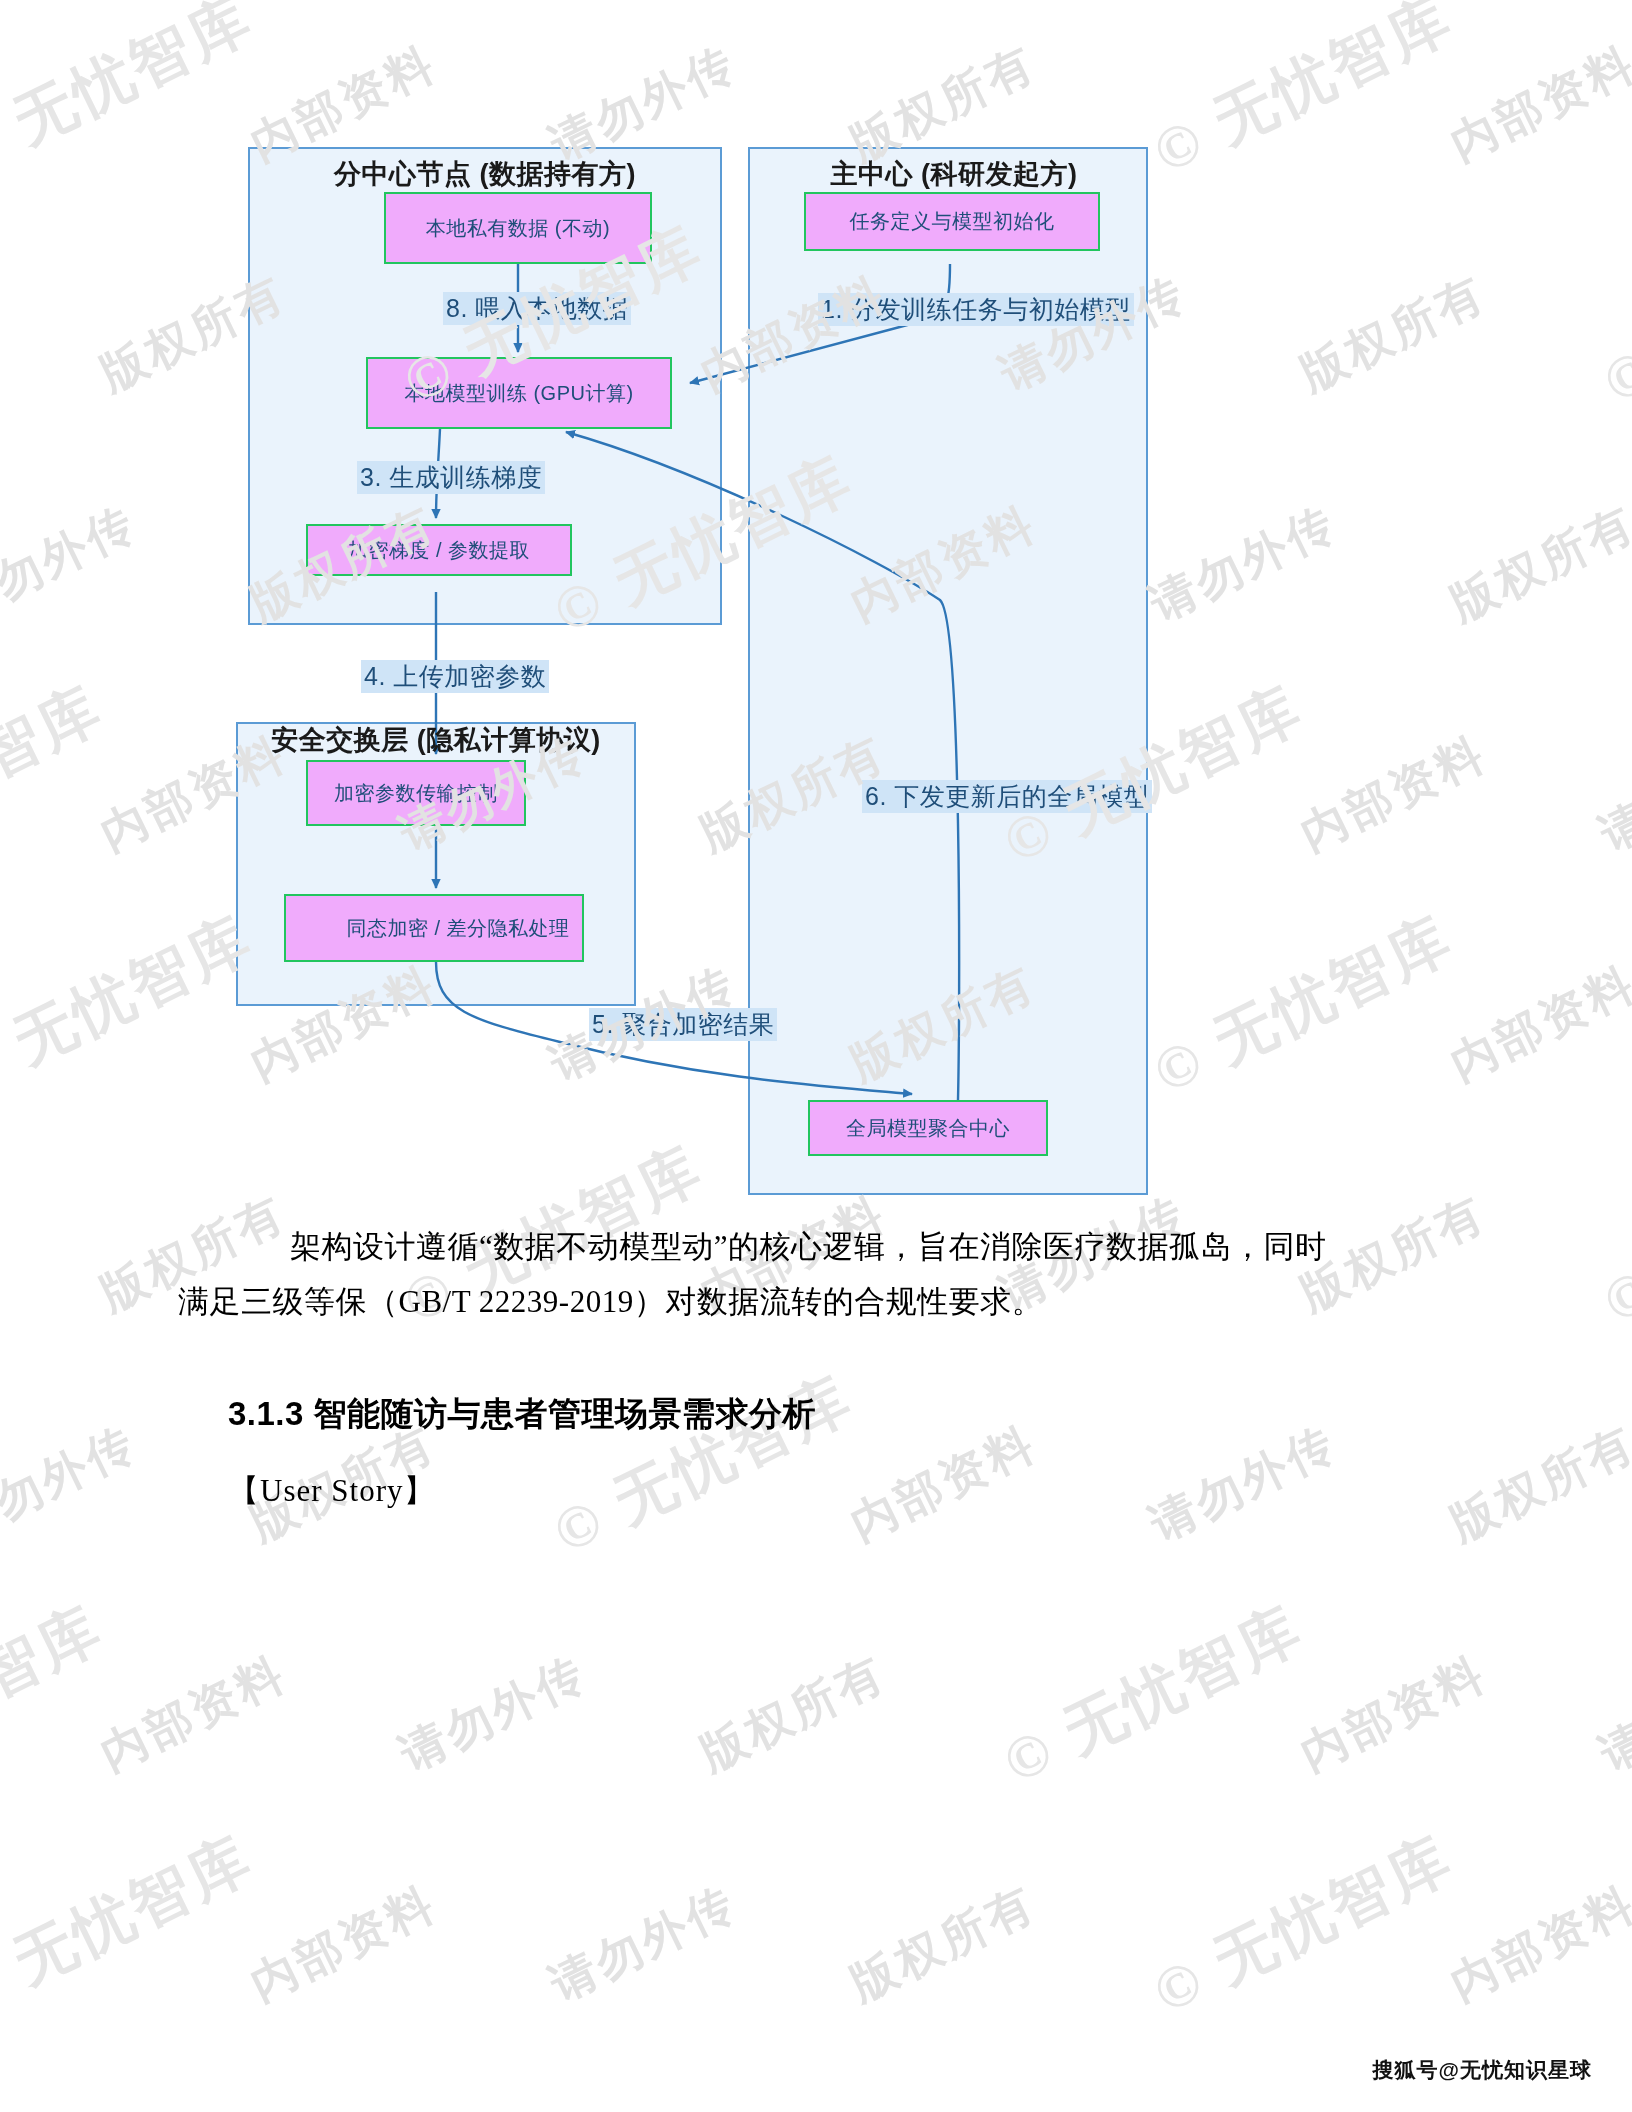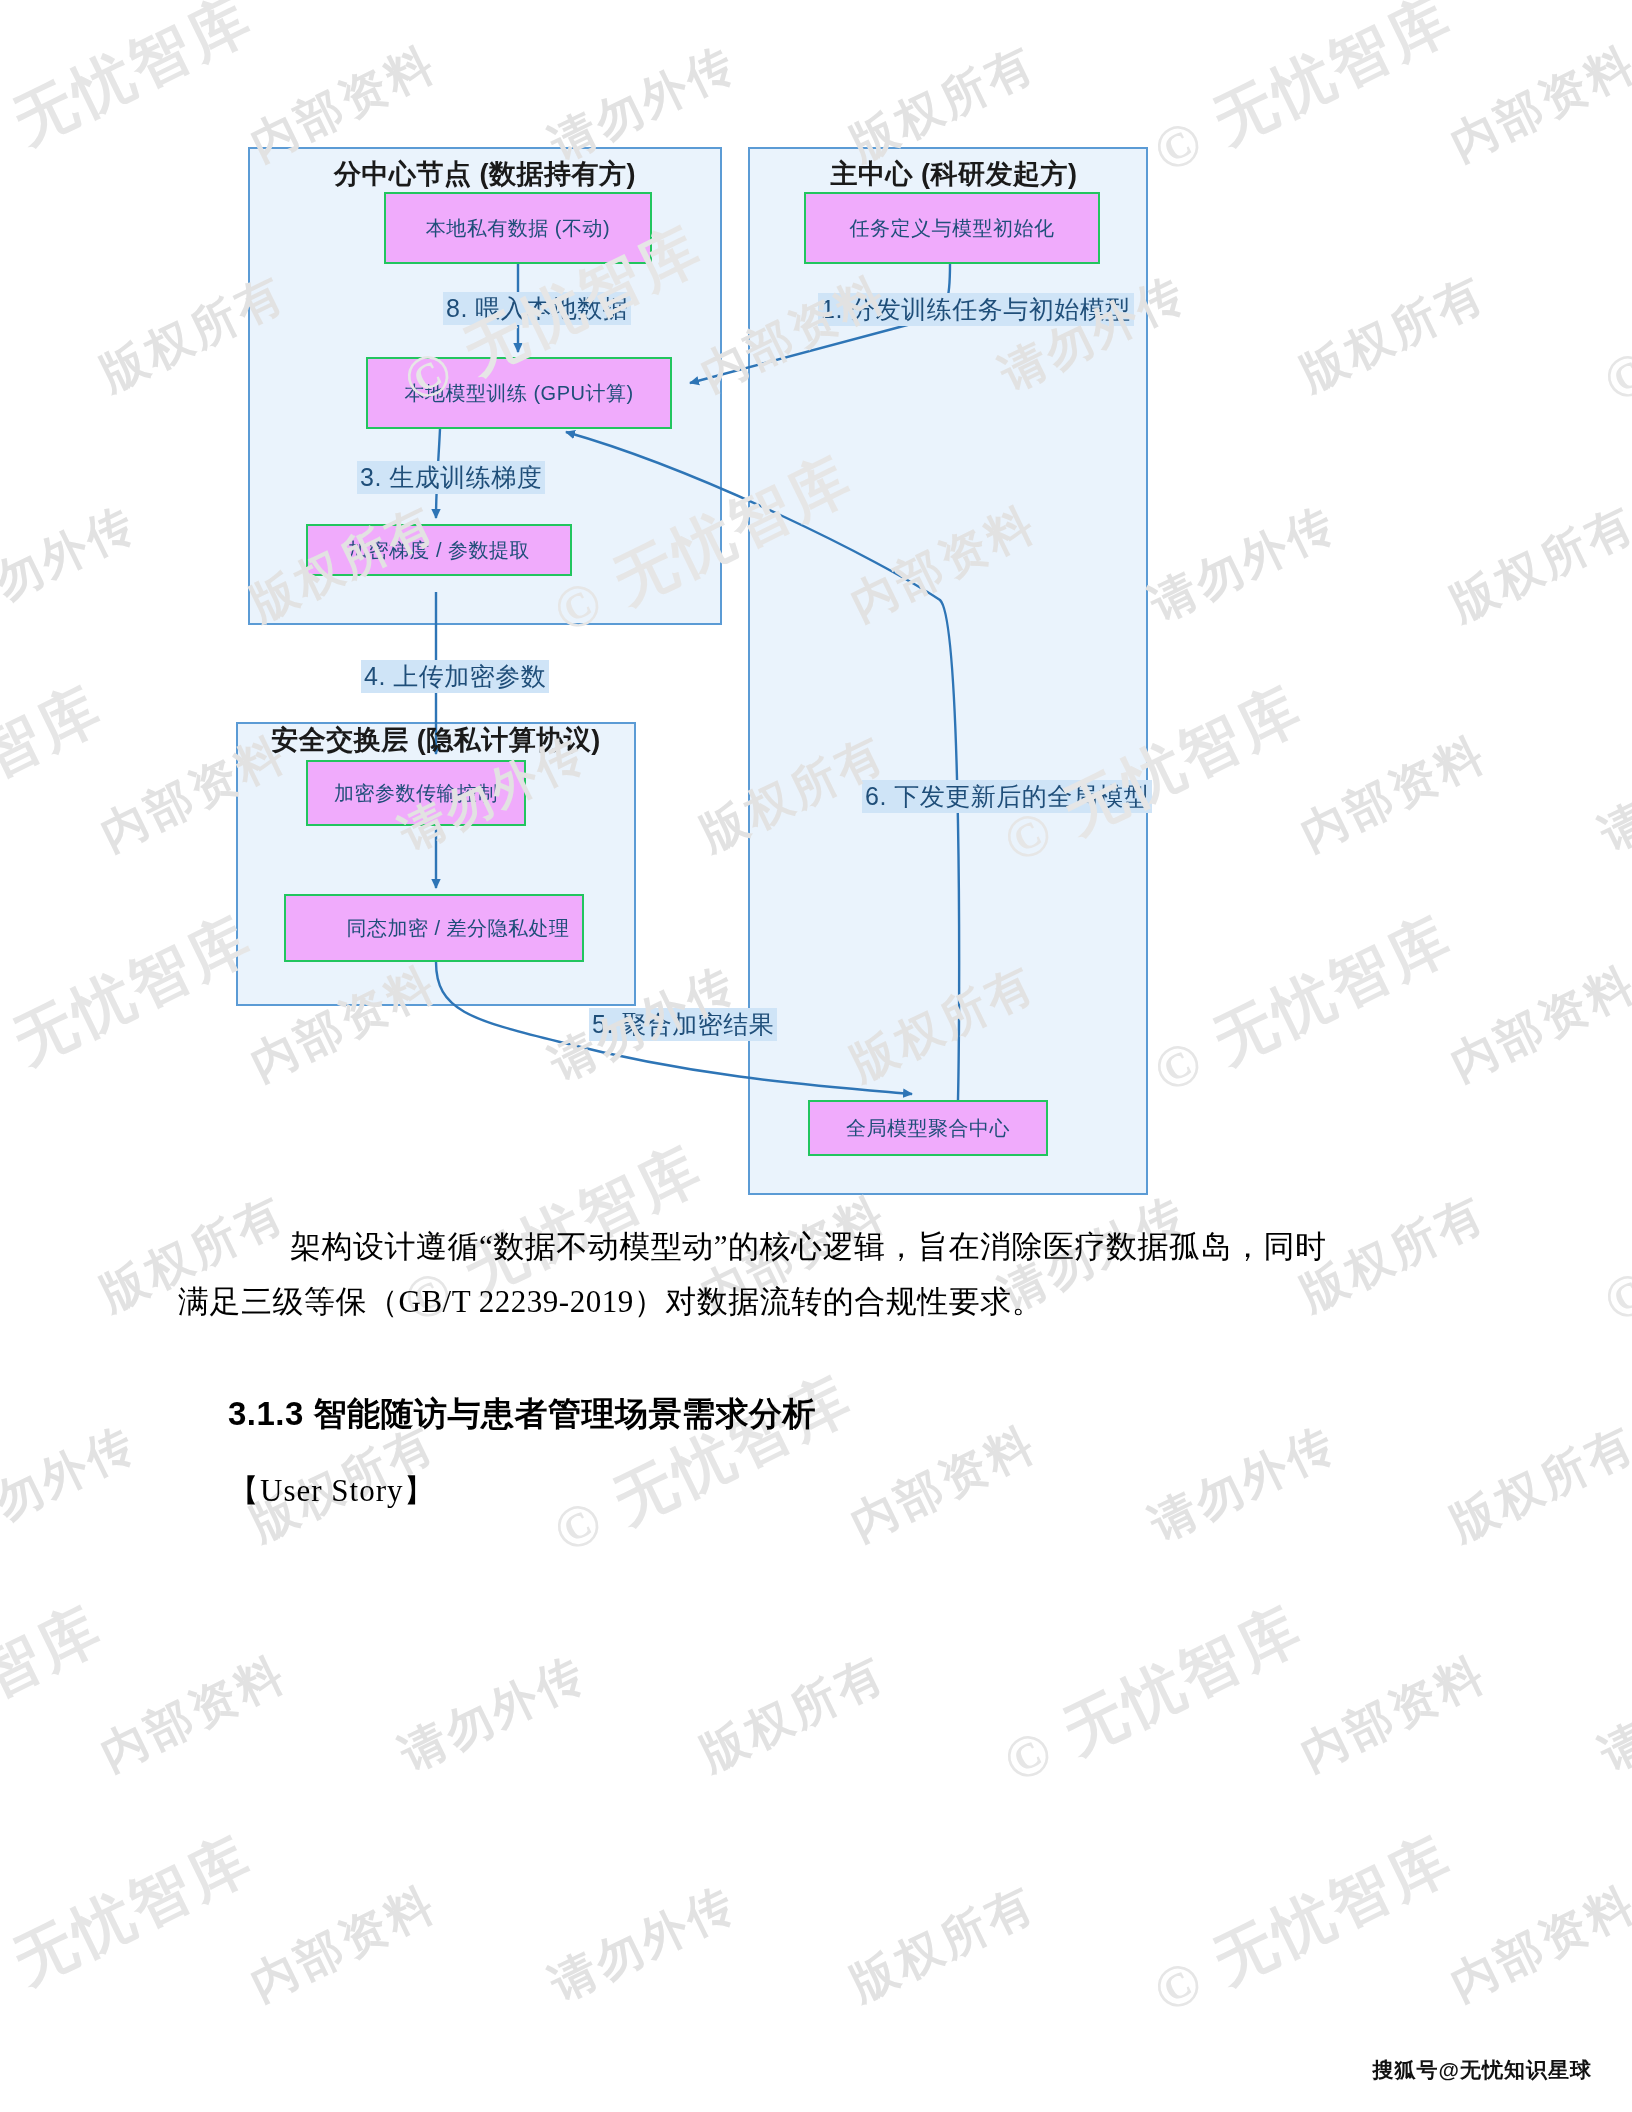--- a/index.html
+++ b/index.html
@@ -126,21 +126,21 @@
     <div class="panel-title" style="left:248px;top:156px;width:474px;">分中心节点 (数据持有方)</div>
     <div class="panel-title" style="left:748px;top:156px;width:412px;">主中心 (科研发起方)</div>
     <div class="panel-title" style="left:236px;top:722px;width:400px;">安全交换层 (隐私计算协议)</div>
 
     <div class="node" style="left:384px;top:192px;width:268px;height:72px;">本地私有数据 (不动)</div>
 
     <div class="node" style="left:366px;top:357px;width:306px;height:72px;">本地模型训练 (GPU计算)</div>
 
     <div class="node" style="left:306px;top:524px;width:266px;height:52px;">加密梯度 / 参数提取</div>
 
-    <div class="node" style="left:804px;top:192px;width:296px;height:72px;">任务定义与模型初始化</div>
+    <div class="node" style="left:804px;top:192px;width:296px;height:59px;">任务定义与模型初始化</div>
 
     <div class="node" style="left:306px;top:760px;width:220px;height:66px;">加密参数传输控制</div>
 
     <div class="node" style="left:284px;top:894px;width:300px;height:68px;padding-left:48px;">同态加密 / 差分隐私处理</div>
 
     <div class="node" style="left:808px;top:1100px;width:240px;height:56px;">全局模型聚合中心</div>
 
     <svg id="edges" viewBox="0 0 1632 1610">
       <defs>
         <marker id="ah" markerWidth="11" markerHeight="11" refX="9" refY="5.5" orient="auto" markerUnits="userSpaceOnUse">

